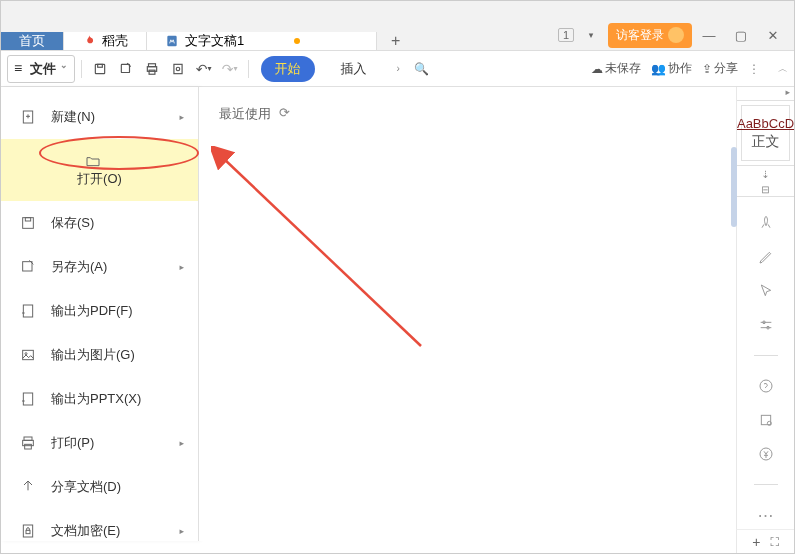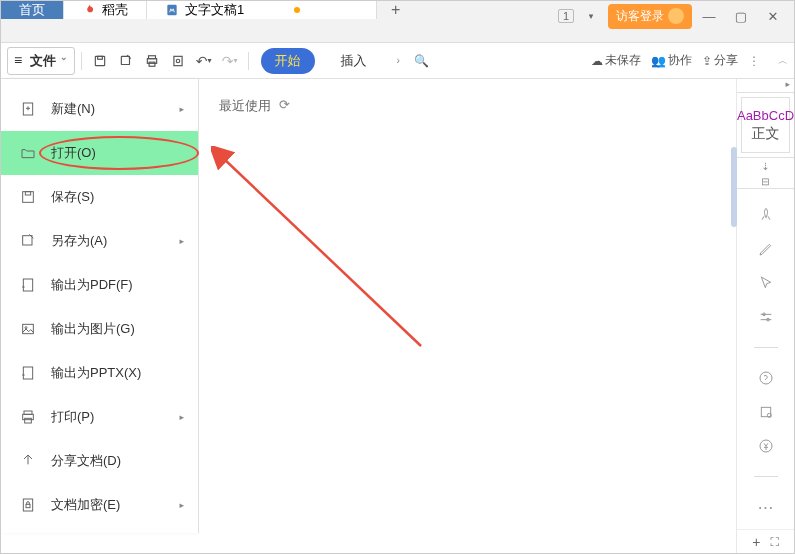--- a/index.html
+++ b/index.html
@@ -1,18 +1,18 @@
 <!DOCTYPE html>
 <html><head>
 <meta charset="utf-8">
 <style>
   * { box-sizing: border-box; margin: 0; padding: 0; font-family: "Microsoft YaHei", sans-serif; }
   body { width: 795px; height: 554px; overflow: hidden; background: #fff; border: 1px solid #ccc; position: relative; }
   
-  .titlebar { height: 42px; display: flex; align-items: flex-start; background: #f2f2f2; border-bottom: 1px solid #ddd; }
+  .titlebar { height: 50px; display: flex; align-items: flex-end; background: #f2f2f2; border-bottom: 1px solid #ddd; }
   .tab { display: flex; align-items: center; padding: 0 18px; font-size: 13px; border-right: 1px solid #ddd; position: relative; }
   .tab.home { background: #4a7ebb; color: #fff; }
   .tab.app { background: #fff; }
   .tab .icon { margin-right: 6px; display: inline-flex; }
   .tab .dot { width: 6px; height: 6px; background: #ffa500; border-radius: 50%; margin-left: 50px; }
   .tab.add { padding: 0 14px; border-right: none; }
   .titlebar-spacer { flex: 1; }
   .titlebar-right { display: flex; align-items: center; gap: 2px; padding-right: 6px; }
   .tb-btn { width: 30px; height: 30px; display: flex; align-items: center; justify-content: center; font-size: 13px; color: #666; }
   .login-btn { background: #ff9933; color: #fff; border-radius: 4px; padding: 4px 8px; font-size: 12px; display: flex; align-items: center; gap: 4px; }
@@ -30,30 +30,30 @@
   .nav-arrow { font-size: 10px; color: #888; padding: 0 4px; }
   .search-wrap { display: flex; align-items: center; gap: 4px; color: #999; font-size: 12px; margin-left: 8px; }
   .toolbar-right { margin-left: auto; display: flex; align-items: center; gap: 10px; font-size: 12px; color: #555; }
   .tr-item { display: flex; align-items: center; gap: 2px; }
   .expand { font-size: 10px; color: #888; margin-left: 8px; }
   
   .body-wrap { display: flex; height: calc(100% - 74px - 24px); position: relative; }
   
   .file-dropdown { width: 198px; background: #fff; border-right: 1px solid #e0e0e0; padding: 8px 0; height: 100%; overflow: hidden; box-shadow: 2px 0 4px rgba(0,0,0,0.05); }
   .menu-item { display: flex; align-items: center; padding: 13px 18px; font-size: 13px; color: #333; position: relative; }
-  .menu-item.highlight { background: #86efac; }
+  .menu-item.highlight { background: #fef9c3; flex-direction: column; }
   .menu-item .mi-icon { width: 18px; height: 18px; margin-right: 14px; display: inline-flex; align-items: center; justify-content: center; color: #666; }
   .menu-item .mi-arrow { position: absolute; right: 14px; font-size: 9px; color: #888; }
   
   .recent-panel { flex: 1; padding: 18px 20px; background: #fff; }
   .recent-title { font-size: 13px; color: #666; display: flex; align-items: flex-start; gap: 8px; }
   
   .right-sidebar { width: 58px; border-left: 1px solid #e8e8e8; display: flex; flex-direction: column; background: #fff; }
   .style-box { height: 56px; border: 1px solid #e0e0e0; margin: 4px; background: #fff; display: flex; flex-direction: column; align-items: center; justify-content: center; font-size: 11px; }
-  .style-sample { font-size: 13px; color: #a21caf; }
+  .style-sample { font-size: 13px; color: #7f1d1d; text-decoration: underline; }
   .style-label { font-size: 14px; color: #555; margin-top: 2px; }
   .rs-detail { height: 18px; border-top: 1px solid #e0e0e0; display:flex; align-items:center; justify-content:center; font-size:10px; color:#888;}
   .rs-icons { display: flex; flex-direction: column; align-items: center; gap: 14px; padding-top: 16px; color: #888; font-size: 16px; }
   .rs-icon { width: 20px; height: 20px; display: flex; align-items: center; justify-content: center; }
   .rs-sep { width: 24px; height: 1px; background: #ddd; margin: 6px 0; }
   
   .footer-bar { position: absolute; bottom: 0; right: 0; height: 24px; width: 58px; border-left: 1px solid #e8e8e8; display: flex; align-items: center; justify-content: center; gap: 10px; color: #666; font-size: 14px; background:#fff; border-top:1px solid #eee;}
   
   .red-ellipse { position: absolute; left: 38px; top: 135px; width: 160px; height: 34px; border: 2px solid #e74c3c; border-radius: 50%; pointer-events: none; z-index: 50; }
   .red-arrow { position: absolute; left: 210px; top: 145px; pointer-events: none; z-index: 50; }

